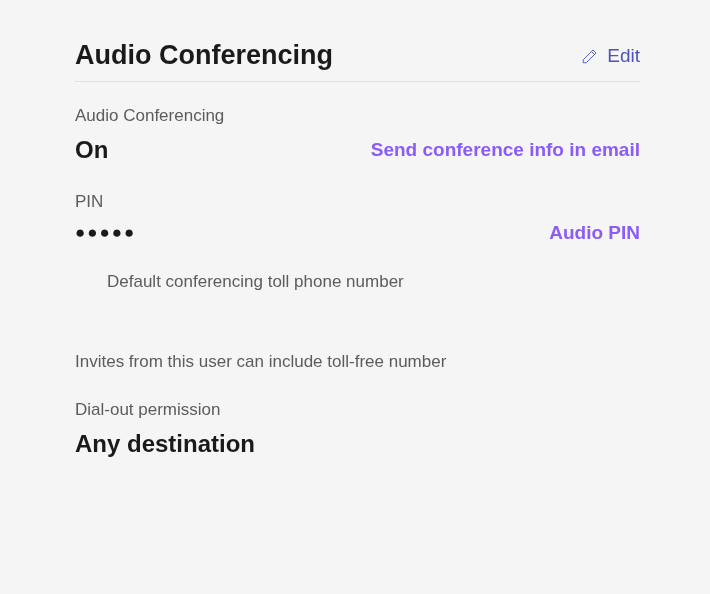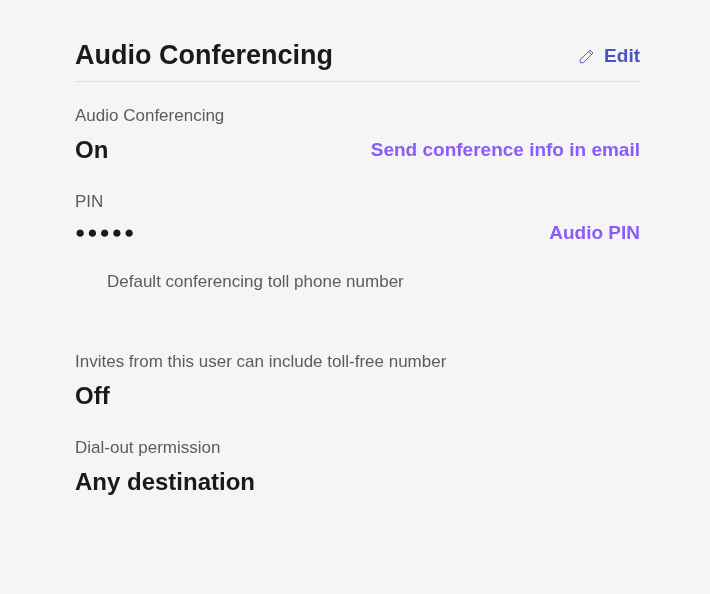--- a/index.html
+++ b/index.html
@@ -26,21 +26,21 @@
       font-size: 27px;
       font-weight: 700;
       color: #1a1a1a;
     }
     .edit-link {
       display: flex;
       align-items: center;
       gap: 8px;
       color: #4b53bc;
       font-size: 19px;
-      font-weight: 700;
+      font-weight: 400;
       cursor: pointer;
       text-decoration: none;
     }
     .edit-link svg {
       width: 18px;
       height: 18px;
       stroke: #4b53bc;
       fill: none;
       stroke-width: 1.2;
     }
@@ -110,19 +110,18 @@
   </div>
 </div>
 
 <div class="field-group toll-group">
   <div class="field-label">Default conferencing toll phone number</div>
   <div class="field-value"></div>
 </div>
 
 <div class="field-group">
   <div class="field-label">Invites from this user can include toll-free number</div>
-  <div class="field-value">Off</div>
 </div>
 
 <div class="field-group">
   <div class="field-label">Dial-out permission</div>
   <div class="field-value">Any destination</div>
 </div>
 
 </body></html>

